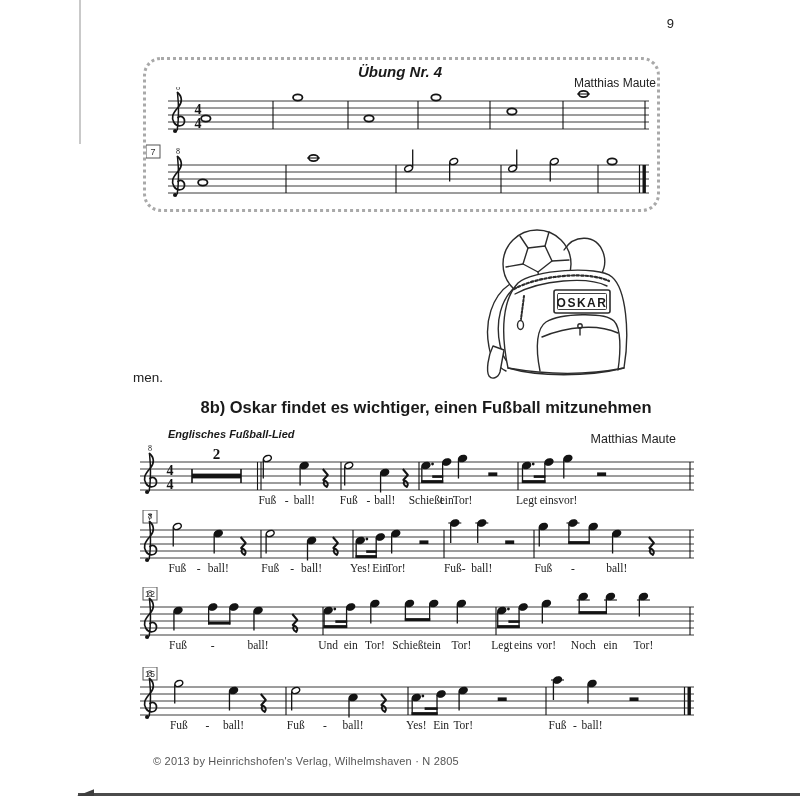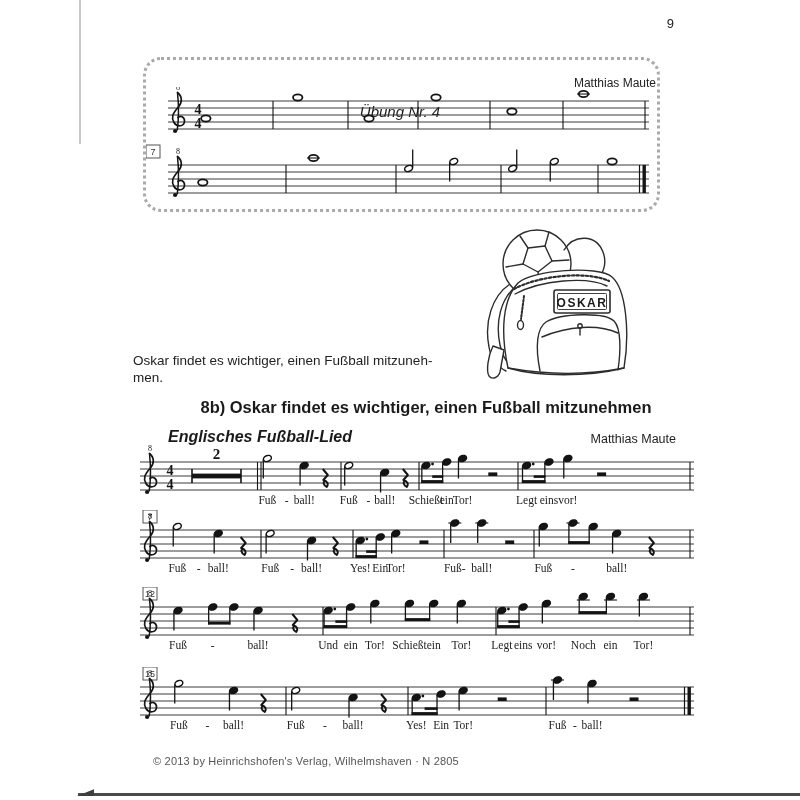--- a/index.html
+++ b/index.html
@@ -1,25 +1,25 @@
 <!DOCTYPE html>
 <html><head>
 <meta charset="utf-8">
 <style>
   html,body{margin:0;padding:0;}
   body{width:800px;height:800px;background:#ffffff;position:relative;overflow:hidden;
        font-family:"Liberation Sans",sans-serif;color:#1a1a1a;}
   .abs{position:absolute;}
   #page-number{top:16px;left:0;width:674px;text-align:right;font-size:13px;color:#222;}
   #exercise-box{left:143px;top:57px;width:511px;height:149px;border:3px dotted #a9a9a9;border-radius:18px;}
-  #exercise-title{left:0;top:63px;width:800px;text-align:center;font-size:15px;font-weight:normal;font-style:italic;margin-top:40px;}
+  #exercise-title{left:0;top:63px;width:800px;text-align:center;font-size:15px;font-weight:bold;font-style:italic;}
   #exercise-composer{left:0;top:76px;width:656px;text-align:right;font-size:12px;color:#222;}
   #caption{left:133px;top:352px;width:330px;font-size:13.5px;line-height:17px;color:#222;}
   #song-heading{left:0;top:398px;width:800px;text-align:center;font-size:16.5px;font-weight:bold;padding-left:26px;}
-  #song-subtitle{left:168px;top:428px;font-size:16px;font-weight:bold;font-style:italic;}
+  #song-subtitle{left:168px;top:428px;font-size:11px;font-weight:bold;font-style:italic;}
   #song-composer{left:0;top:432px;width:676px;text-align:right;font-size:12.5px;color:#222;}
   #page-footer{left:133px;top:755px;font-size:11px;color:#555;letter-spacing:.2px;margin-left:20px;}
   .scanline{background:#c9c9c9;}
   #scan-bottom-bar{left:78px;top:793px;width:722px;height:3px;background:#4b4b4b;}
   #scan-bottom-blob{left:77px;top:788px;width:17px;height:8px;background:#3e3e3e;
        clip-path:polygon(0 100%,100% 15%,100% 100%);}
   svg text{font-family:"Liberation Serif",serif;}
 </style>
 </head>
 <body>
@@ -132,21 +132,21 @@
     <path d="M92,151 C87,126 89,108 98,102 C113,93 157,92 166,101 C173,108 173,130 170,150" fill="#ffffff"></path>
     <path d="M94,117 C120,106 150,104 170,113"></path>
     <circle cx="132" cy="106" r="2.2"></circle>
     <path d="M132,108 L132,115"></path>
     <path d="M60,148 C100,155 140,155 176,148"></path>
   </g>
   <text x="134" y="86.5" text-anchor="middle" style="font-family:'Liberation Sans',sans-serif;font-size:12px;font-weight:bold;letter-spacing:1.5px;fill:#1a1a1a">OSKAR</text>
 </svg>
 
 <div class="abs" id="caption">
-  <span>Oskar findet es wichtiger, einen Fußball mitzuneh-</span><br>
+  <br>
   <span>men.</span>
 </div>
 <div class="abs" id="song-heading">8b) Oskar findet es wichtiger, einen Fußball mitzunehmen</div>
 <div class="abs" id="song-subtitle">Englisches Fußball-Lied</div>
 <div class="abs" id="song-composer">Matthias Maute</div>
 
 <svg class="abs" id="song-sys-1" style="left:136px;top:442px" width="560" height="80">
     <line x1="4" y1="20" x2="558" y2="20" stroke="#3a3a3a" stroke-width="1"></line>
     <line x1="4" y1="27" x2="558" y2="27" stroke="#3a3a3a" stroke-width="1"></line>
     <line x1="4" y1="34" x2="558" y2="34" stroke="#3a3a3a" stroke-width="1"></line>

